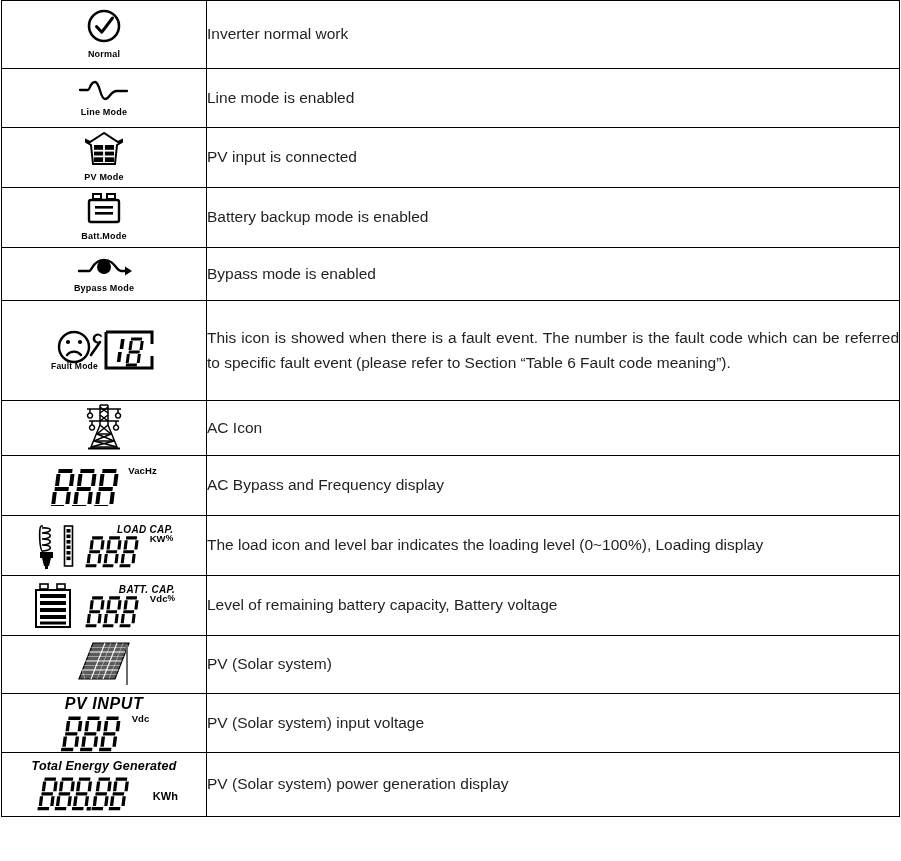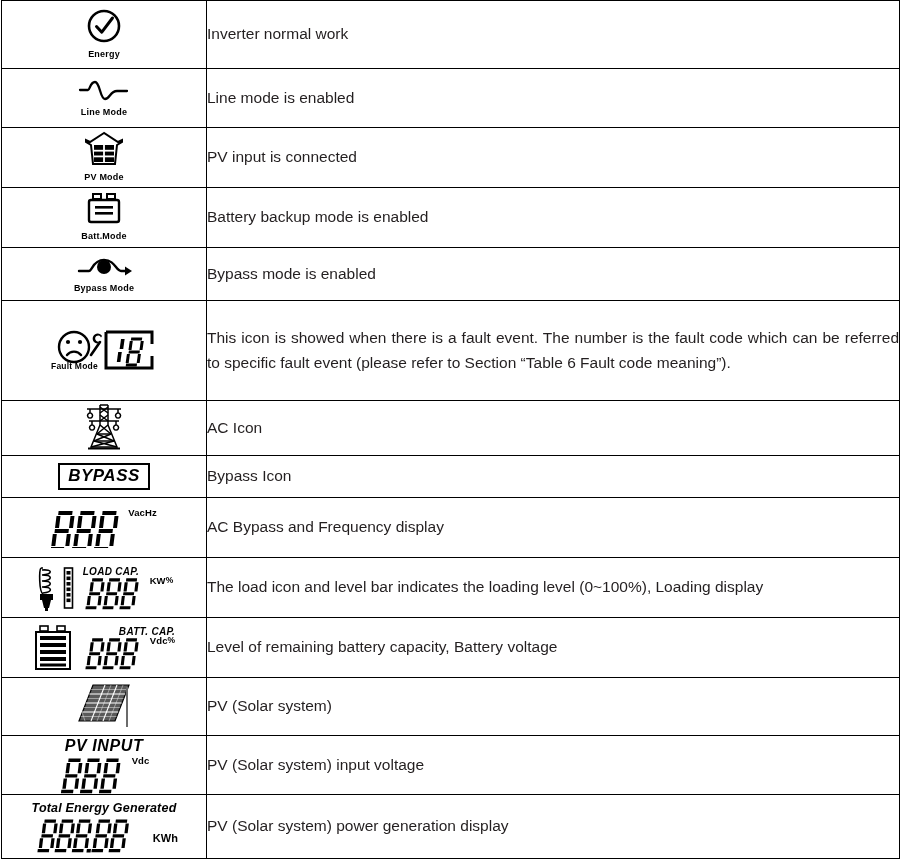--- a/index.html
+++ b/index.html
@@ -121,21 +121,21 @@
 <table class="icon-table">
   <tbody>
 
   <tr style="height:68px">
     <td class="icon-cell">
       <div class="icon-wrap">
         <svg width="38" height="38" viewBox="0 0 38 38">
           <circle cx="19" cy="18" r="15" fill="none" stroke="#000" stroke-width="2.6"></circle>
           <path d="M11.5 18.5 L16.8 24.2 L27.5 10.0" fill="none" stroke="#000" stroke-width="3" stroke-linecap="round" stroke-linejoin="round"></path>
         </svg>
-        <div class="icon-label">Energy</div>
+        <div class="icon-label">Normal</div>
       </div>
     </td>
     <td class="desc-cell nojustify">Inverter normal work</td>
   </tr>
 
   <tr style="height:59px">
     <td class="icon-cell">
       <div class="icon-wrap">
         <svg width="54" height="26" viewBox="0 0 54 26">
           <path d="M3 12 L11 12 C13 12 13 4 18 4 C23 4 23 21 28 21 C33 21 33 13 40 13 L50 13" fill="none" stroke="#000" stroke-width="2.3" stroke-linecap="round" stroke-linejoin="round"></path>
@@ -249,26 +249,20 @@
             <line x1="16" y1="33" x2="30" y2="33"></line>
             <path d="M19 24 L30 33 M27 24 L16 33 M16 33 L33 40 M30 33 L13 40 M13 40 L36 46 M33 40 L10 46"></path>
             <line x1="7" y1="47.5" x2="39" y2="47.5" stroke-width="2"></line>
           </g>
         </svg>
       </div>
     </td>
     <td class="desc-cell nojustify">AC Icon</td>
   </tr>
 
-  <tr style="height:42px">
-    <td class="icon-cell">
-      <span class="bypass-box">BYPASS</span>
-    </td>
-    <td class="desc-cell nojustify">Bypass Icon</td>
-  </tr>
 
   <tr style="height:60px">
     <td class="icon-cell">
       <div class="seg-row">
         <span class="seg">
           <svg width="74" height="40" viewBox="0 0 74 40">
             <g fill="#000" transform="skewX(-7)">
               <g>
                 <rect x="8" y="3" width="14" height="4"></rect>
                       <rect x="6.5" y="8" width="4" height="12"></rect>
@@ -322,21 +316,21 @@
         </svg>
         <svg width="13" height="44" viewBox="0 0 13 44" style="margin-left:1px">
           <rect x="2.5" y="2" width="8" height="40" fill="none" stroke="#000" stroke-width="1.6"></rect>
           <rect x="4.5" y="5" width="4" height="3.6" fill="#000"></rect>
           <rect x="4.5" y="10.5" width="4" height="3.6" fill="#000"></rect>
           <rect x="4.5" y="16" width="4" height="3.6" fill="#000"></rect>
           <rect x="4.5" y="21.5" width="4" height="3.6" fill="#000"></rect>
           <rect x="4.5" y="27" width="4" height="3.6" fill="#000"></rect>
           <rect x="4.5" y="32.5" width="4" height="3.6" fill="#000"></rect>
         </svg>
-        <div class="vstack" style="margin-left:8px; align-items:flex-start">
+        <div class="vstack" style="margin-left:8px; align-items:flex-end">
           <div class="cap-label">LOAD CAP.</div>
           <div class="seg-row">
             <span class="seg">
               <svg width="64" height="34" viewBox="0 0 74 44">
                 <g fill="#000" transform="skewX(-7)">
                   <g>
                     <rect x="8" y="3" width="14" height="4"></rect>
                           <rect x="6.5" y="8" width="4" height="12"></rect>
                     <rect x="20.5" y="8" width="4" height="12"></rect>
                           <rect x="6.5" y="21" width="14" height="4"></rect>

